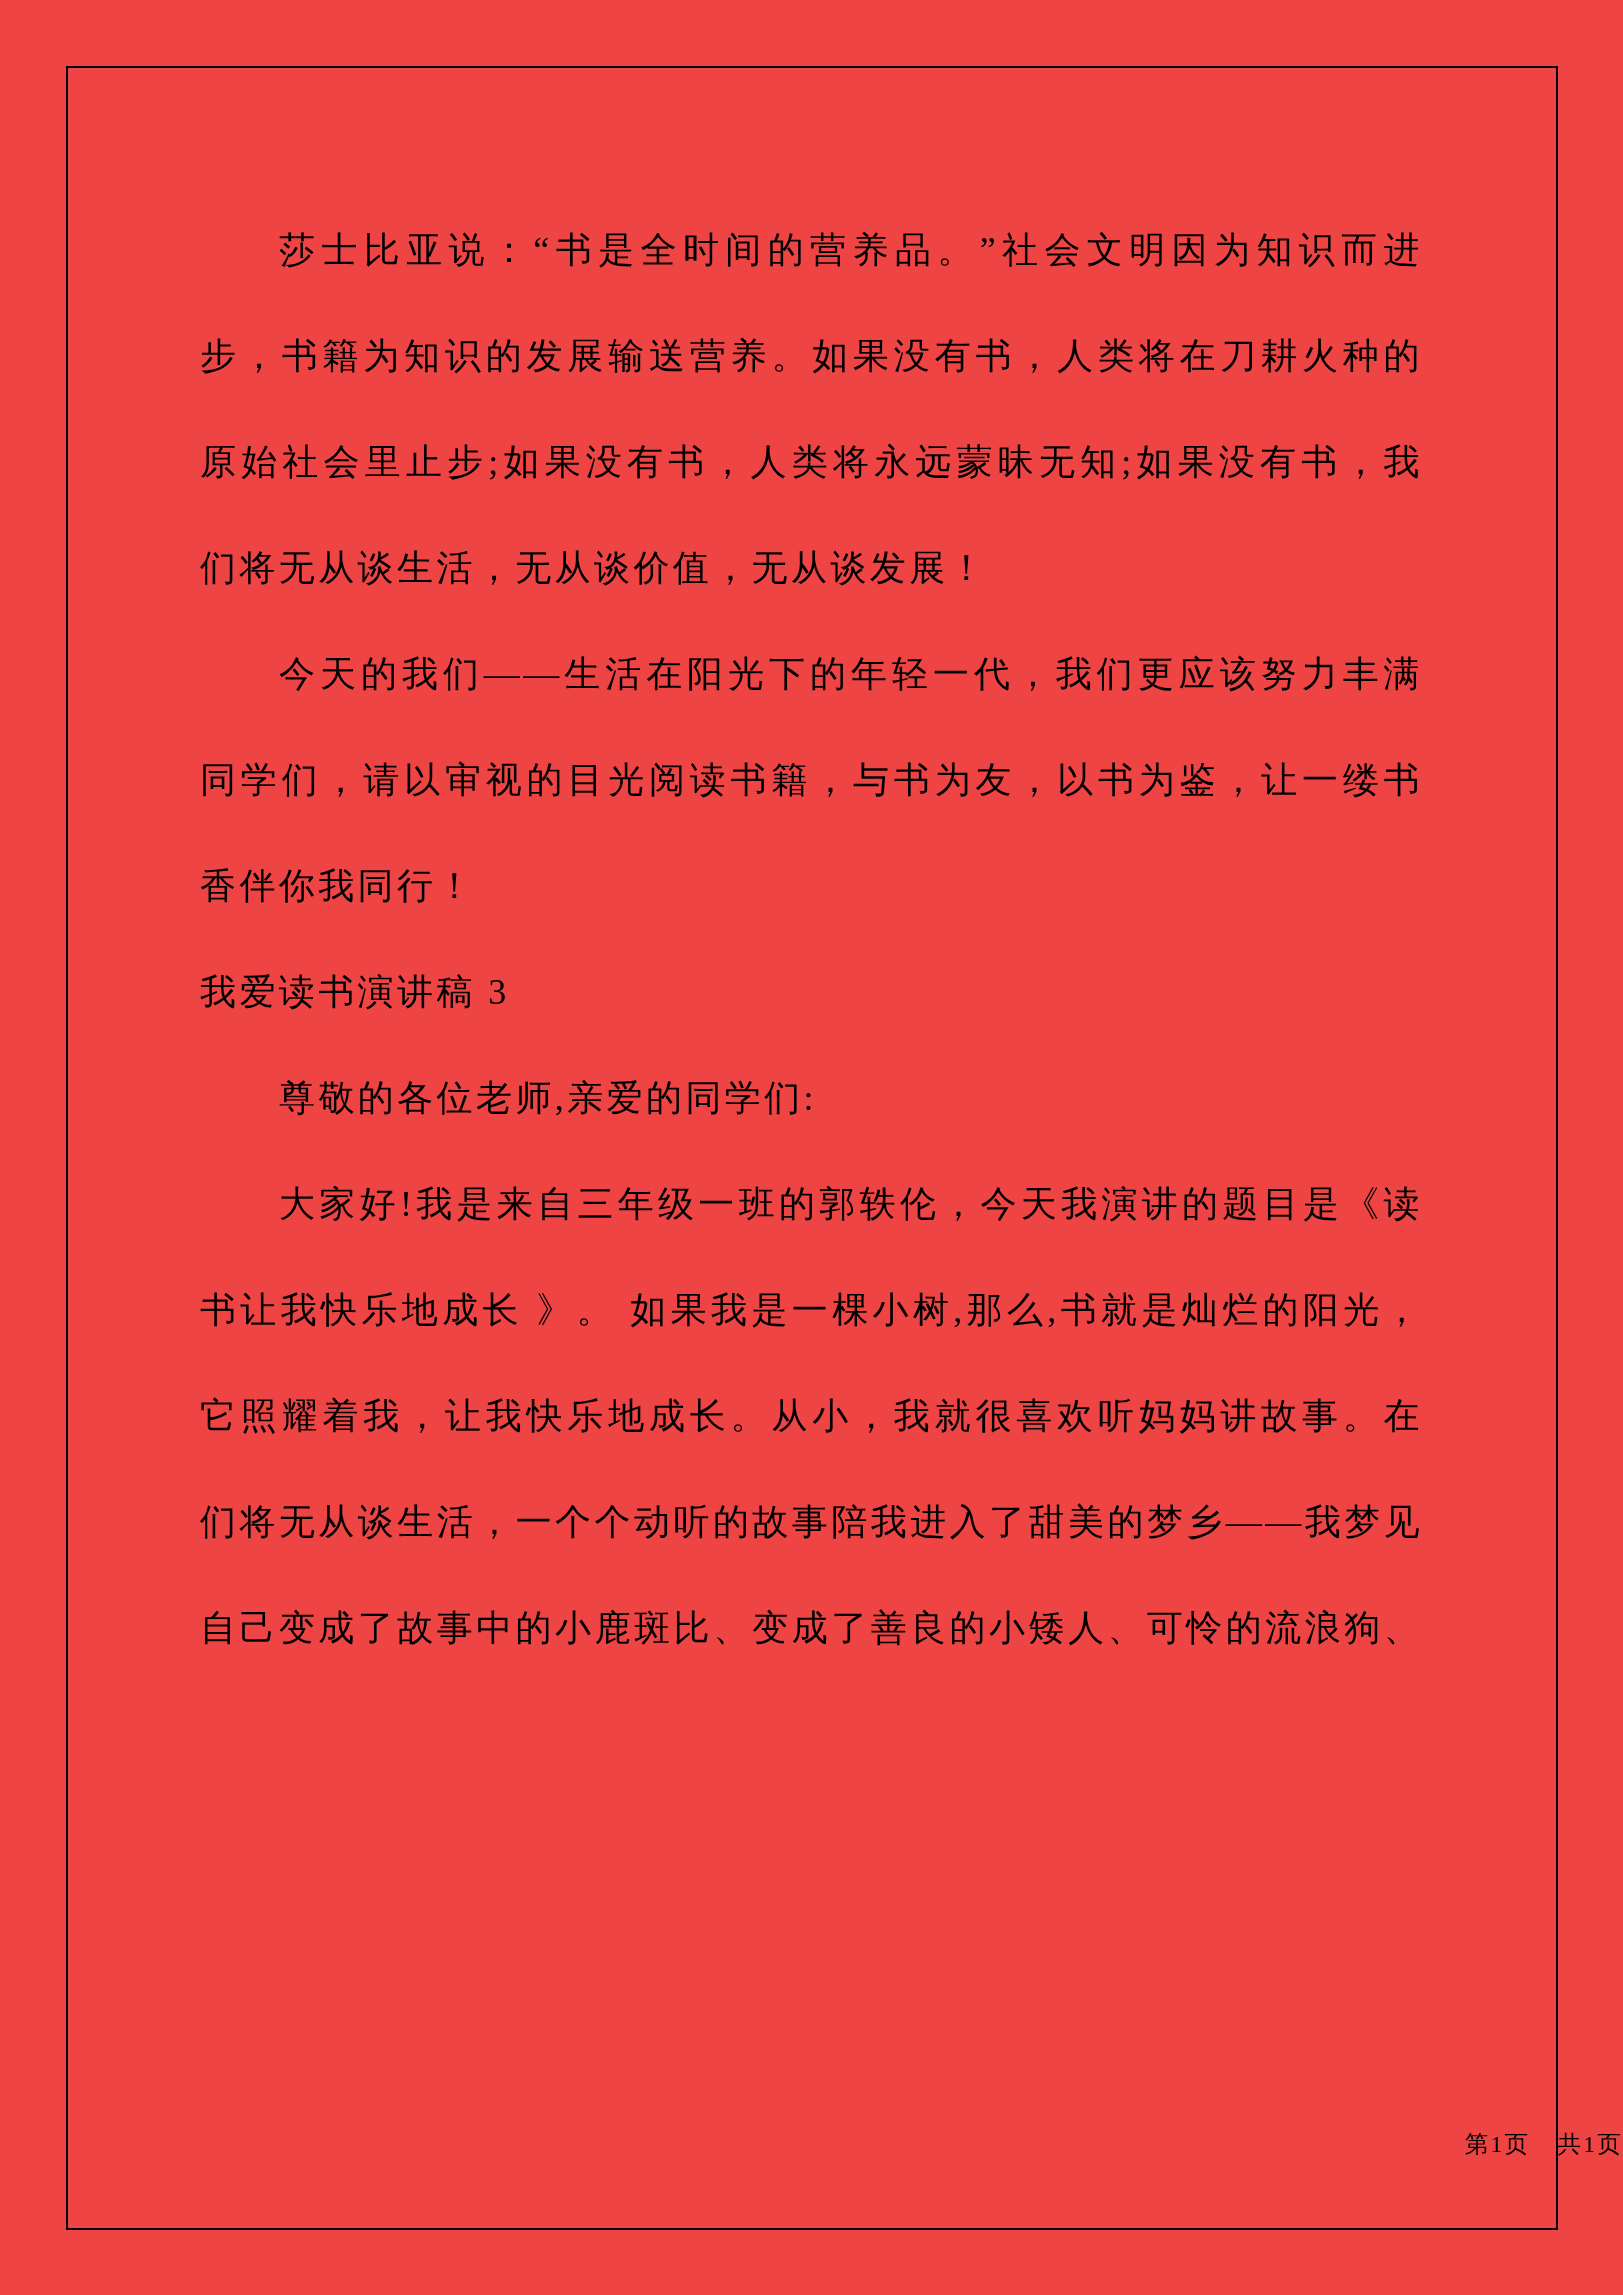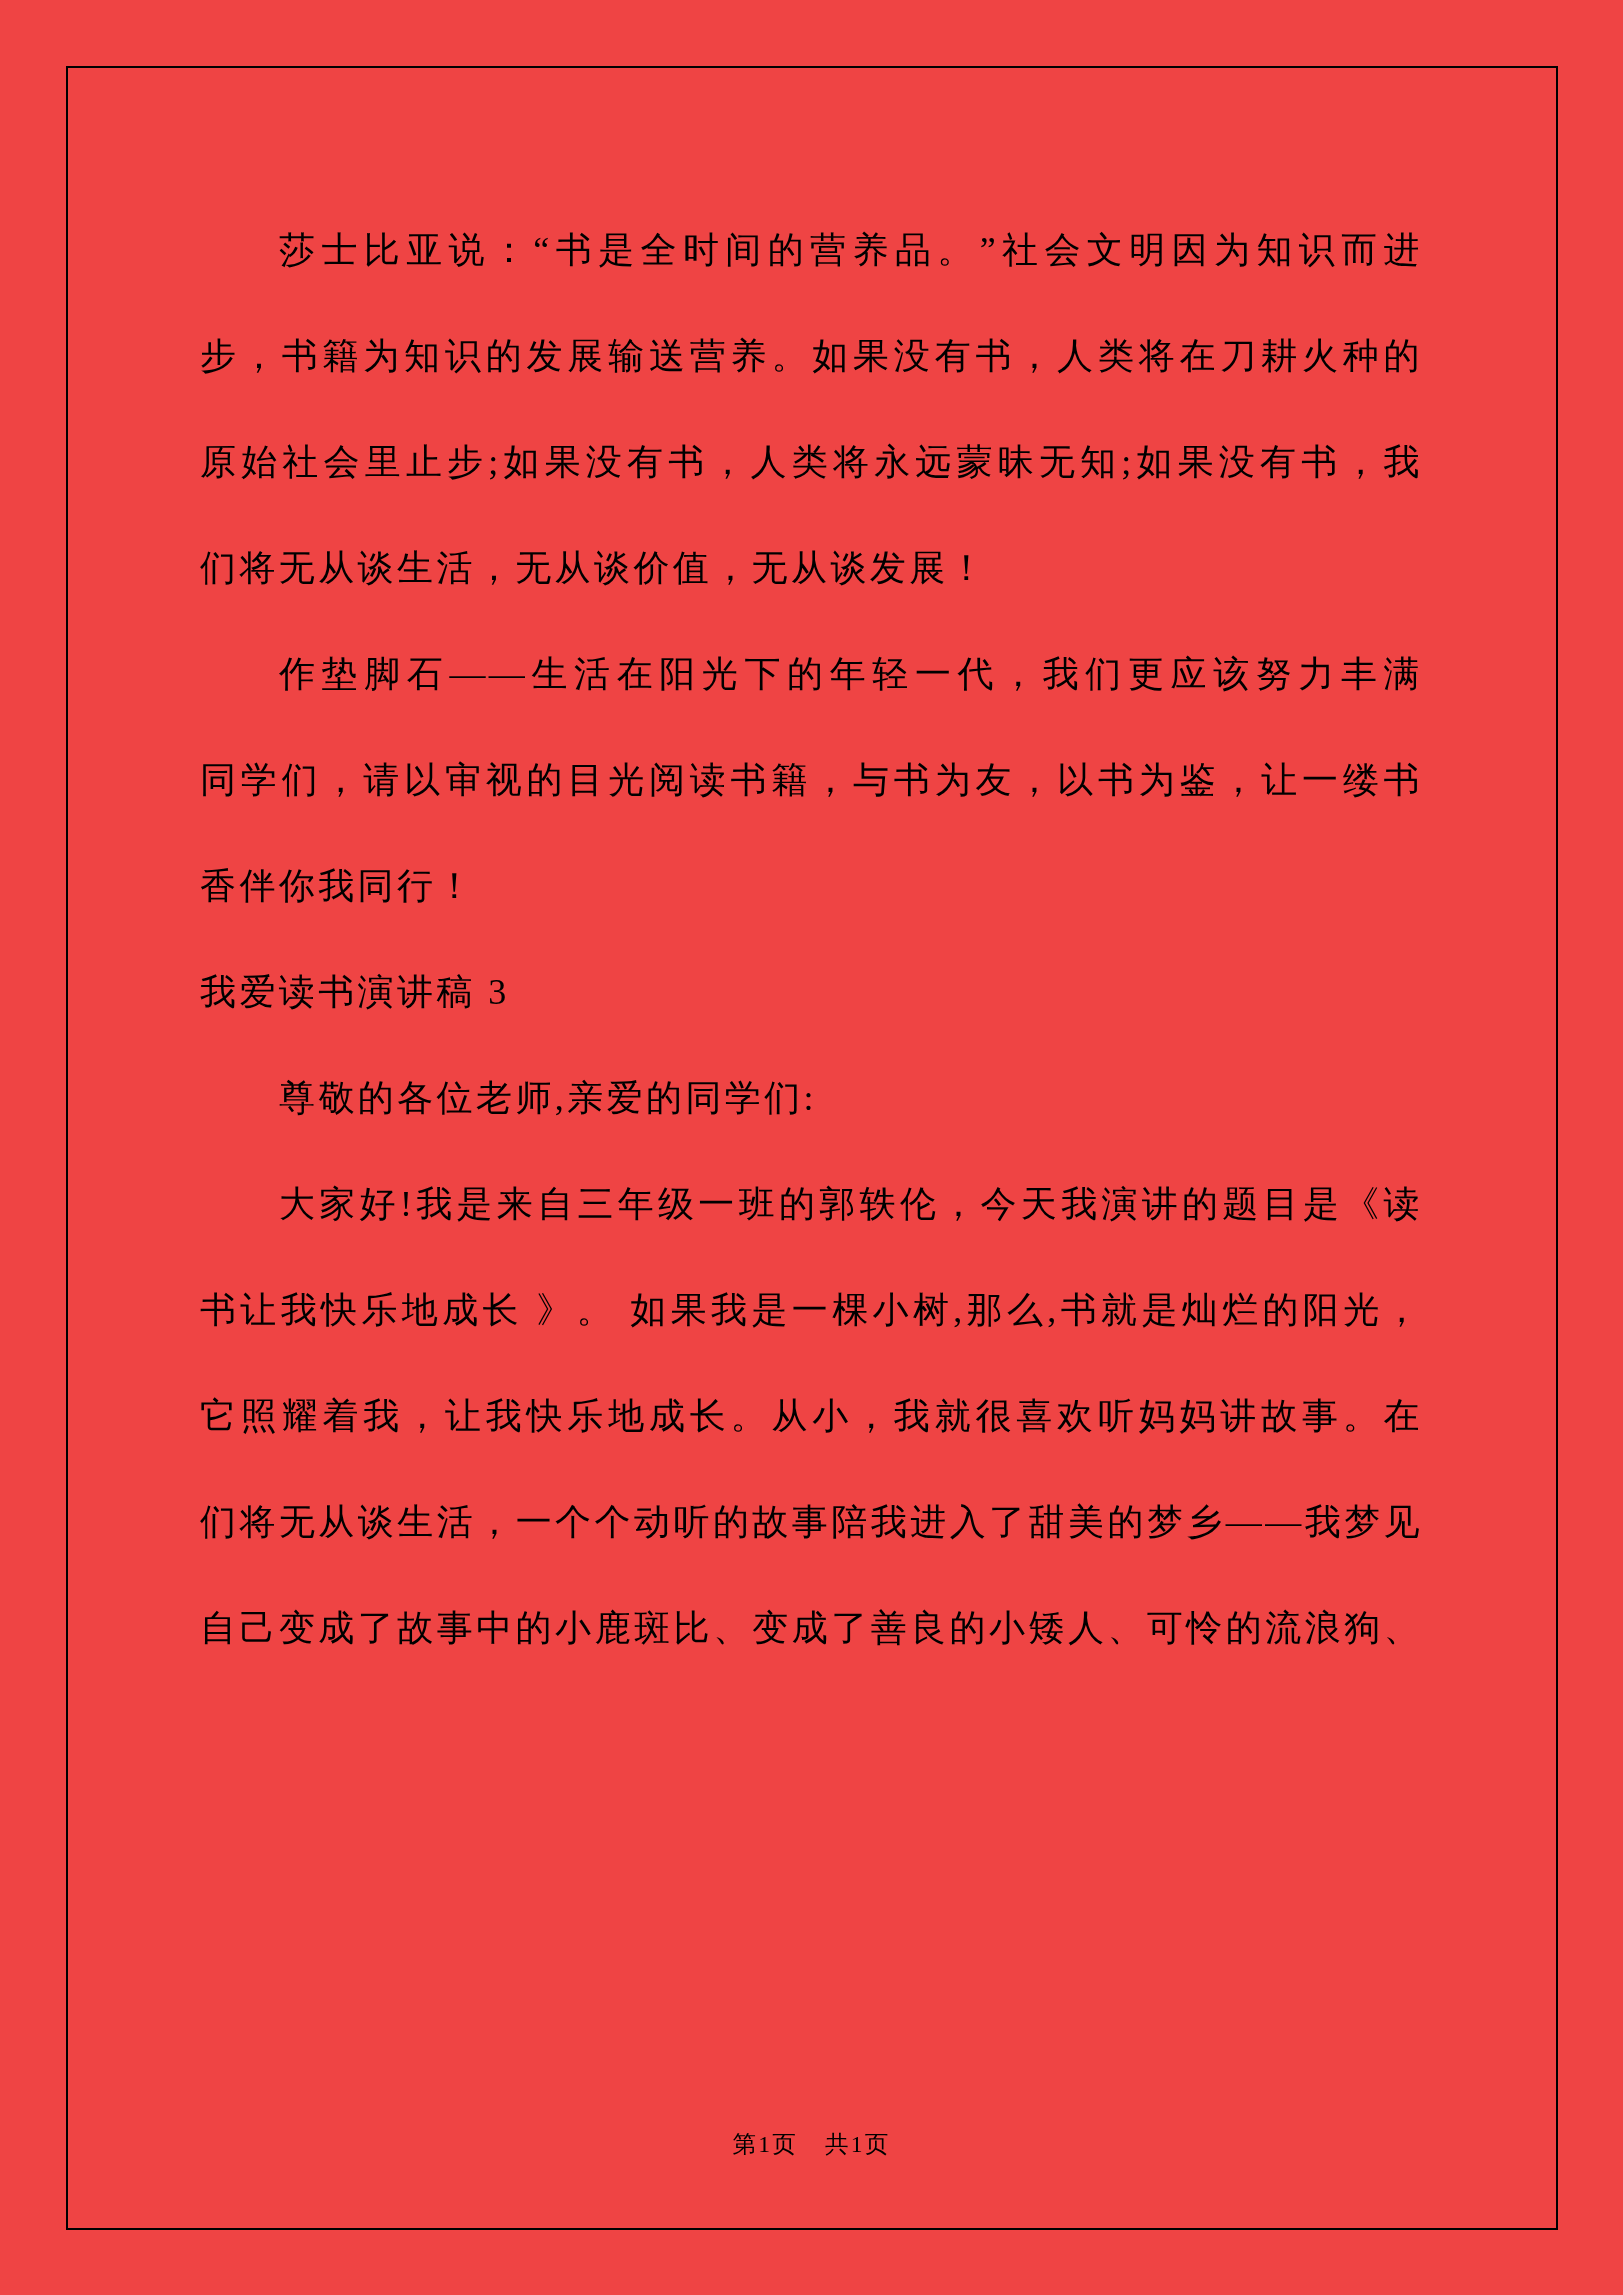--- a/index.html
+++ b/index.html
@@ -47,42 +47,42 @@
   .line.justify {
     text-align: justify;
     text-align-last: justify;
     text-justify: inter-character;
   }
   .footer {
     position: absolute;
     left: 0;
     top: 2128px;
     width: 100%;
-    text-align: center;
+    text-align: right;
     font-size: 23.6px;
     letter-spacing: 2.2px;
     color: #000000;
   }
   .footer .gap {
     display: inline-block;
     margin-left: 27px;
   }
 </style>
 </head>
 <body>
 
 <div class="page">
   <div class="frame"></div>
 
   <div class="body-text">
       <div class="line indent justify">莎士比亚说：“书是全时间的营养品。”社会文明因为知识而进</div>
       <div class="line justify">步，书籍为知识的发展输送营养。如果没有书，人类将在刀耕火种的</div>
       <div class="line justify">原始社会里止步;如果没有书，人类将永远蒙昧无知;如果没有书，我</div>
       <div class="line">们将无从谈生活，无从谈价值，无从谈发展！</div>
-      <div class="line indent justify">作垫脚石——生活在阳光下的年轻一代，我们更应该努力丰满</div>
+      <div class="line indent justify">今天的我们——生活在阳光下的年轻一代，我们更应该努力丰满</div>
       <div class="line justify">同学们，请以审视的目光阅读书籍，与书为友，以书为鉴，让一缕书</div>
       <div class="line">香伴你我同行！</div>
       <div class="line">我爱读书演讲稿 3</div>
       <div class="line indent">尊敬的各位老师,亲爱的同学们:</div>
       <div class="line indent justify">大家好!我是来自三年级一班的郭轶伦，今天我演讲的题目是《读</div>
       <div class="line justify">书让我快乐地成长 》。 如果我是一棵小树,那么,书就是灿烂的阳光，</div>
       <div class="line justify">它照耀着我，让我快乐地成长。从小，我就很喜欢听妈妈讲故事。在</div>
       <div class="line justify">们将无从谈生活，一个个动听的故事陪我进入了甜美的梦乡——我梦见</div>
       <div class="line justify">自己变成了故事中的小鹿斑比、变成了善良的小矮人、可怜的流浪狗、</div>
     </div>

